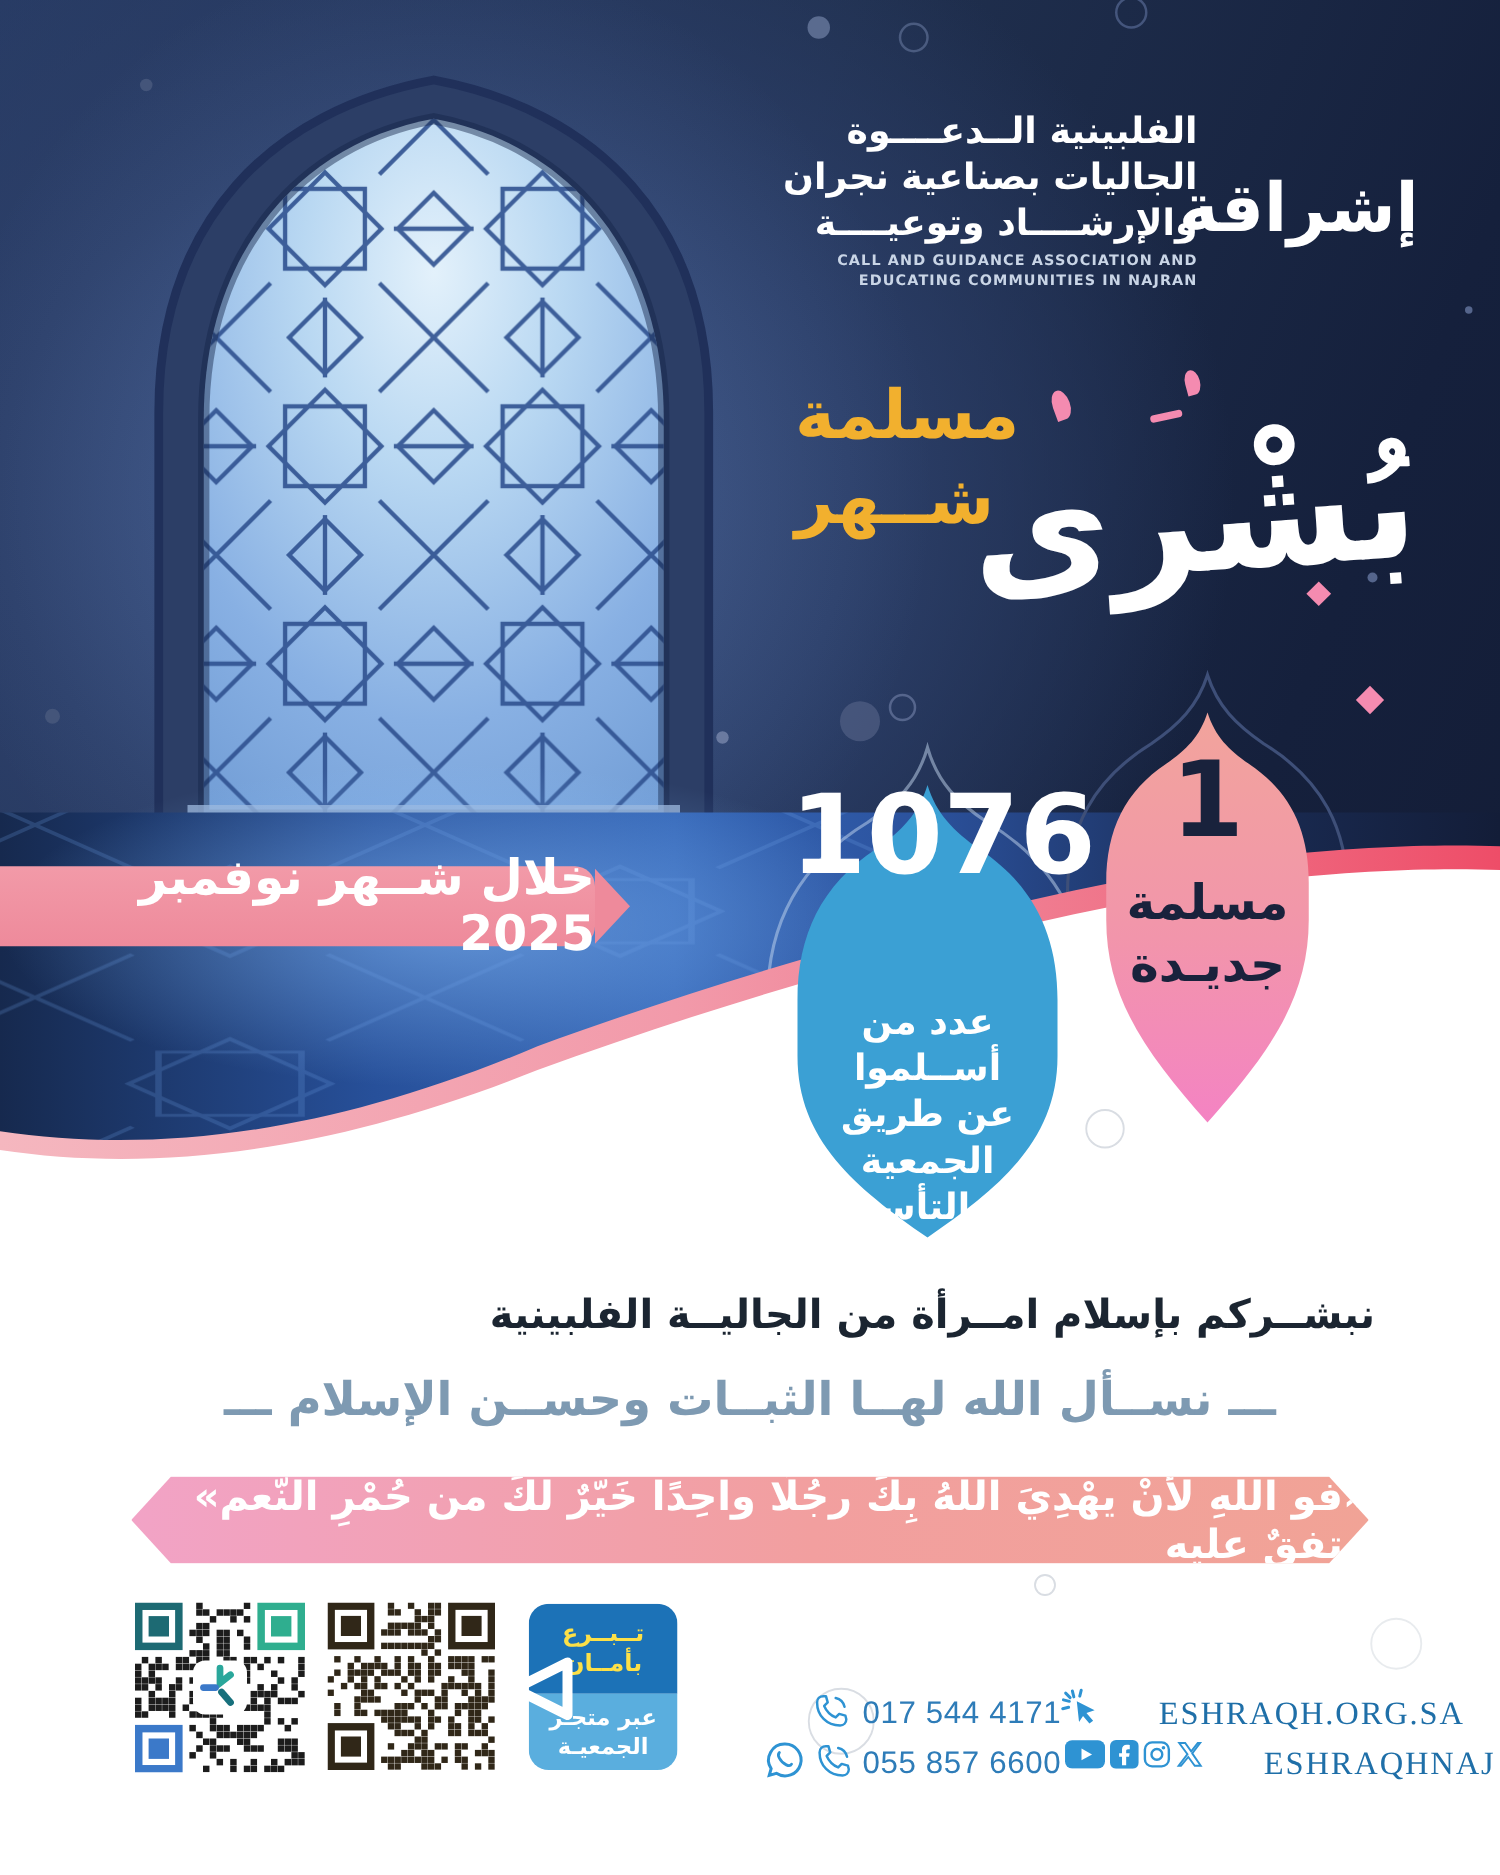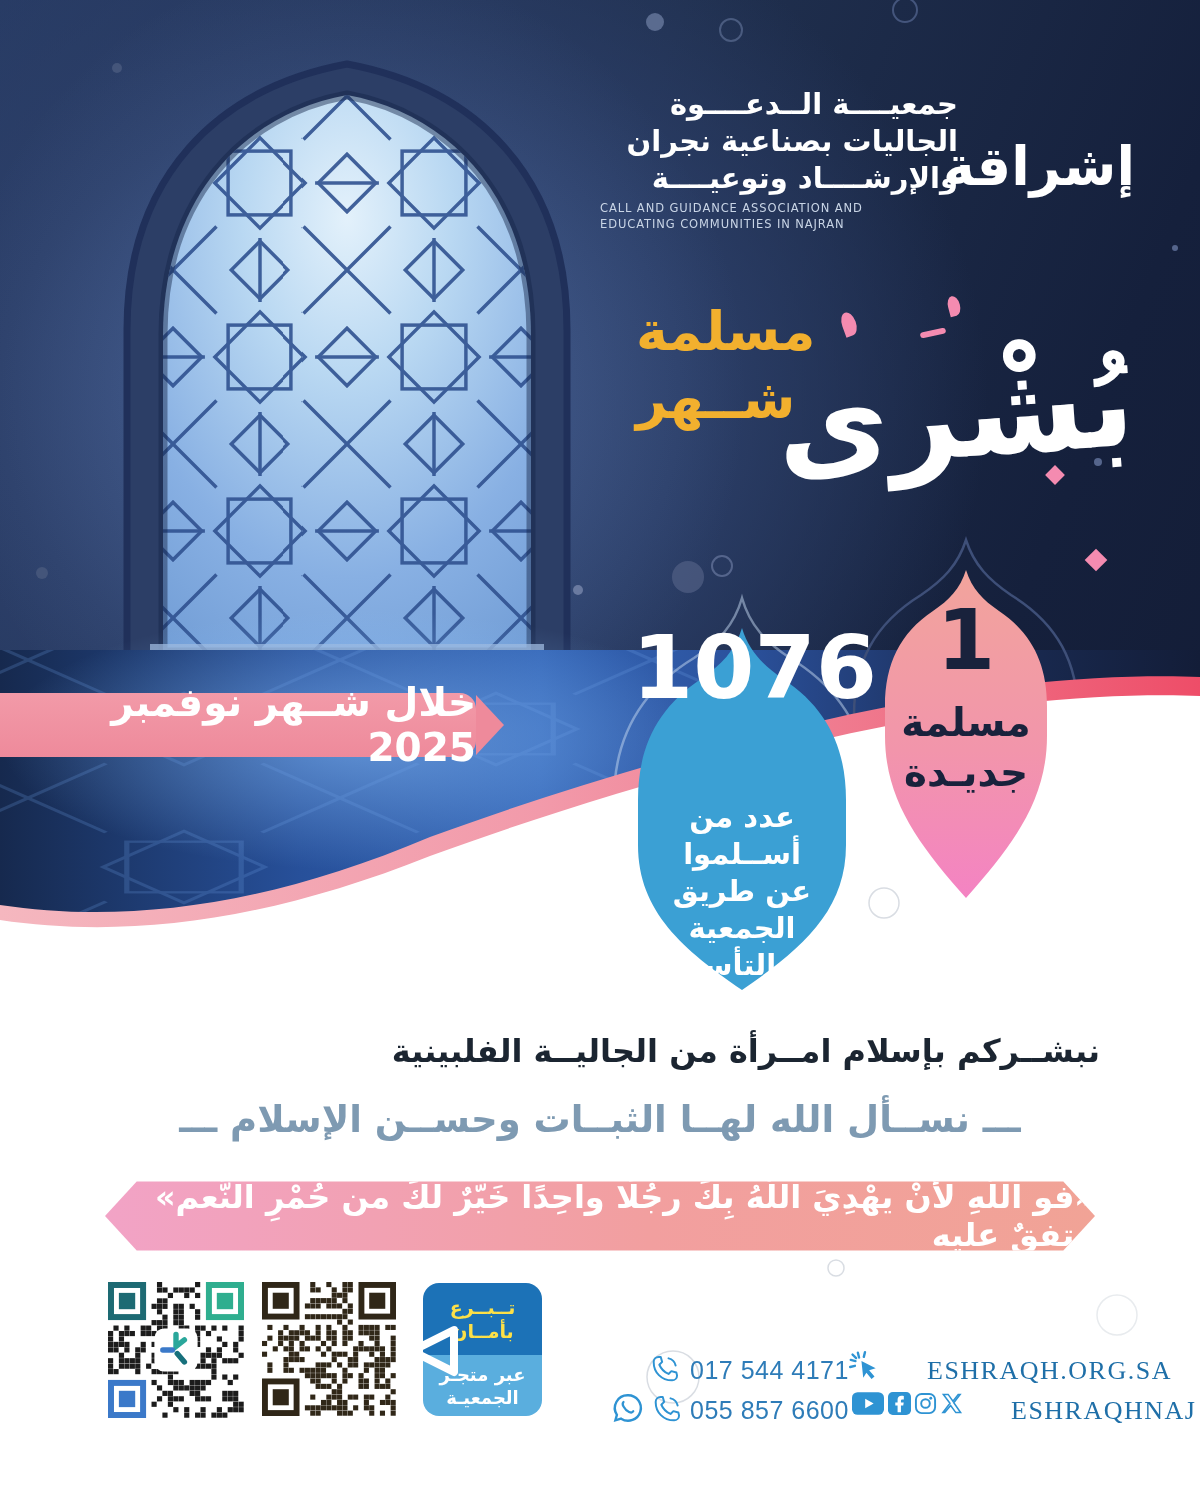--- a/index.html
+++ b/index.html
@@ -7,21 +7,21 @@
     font-family:"DejaVu Sans",sans-serif;
     background:
       radial-gradient(900px 760px at 340px 400px, #3c5284 0%, #2c3f69 38%, rgba(28,40,68,0) 72%),
       linear-gradient(112deg,#273b64 0%,#20304f 38%,#15203c 70%,#121a32 100%);}
   .abs{position:absolute;}
   .scene{position:absolute;left:0;top:0;width:1200px;height:1500px;}
   .rtl{direction:rtl;}
   
   .mark{font-weight:bold;color:#fff;font-size:54px;display:flex;align-items:center;justify-content:center;}
   .org-ar{font-weight:bold;color:#fff;font-size:29px;line-height:37px;text-align:right;}
-  .org-en{color:#c9d5e6;font-size:11.5px;letter-spacing:.9px;line-height:16px;text-align:left;font-weight:400;}
+  .org-en{color:#c9d5e6;font-size:11.5px;letter-spacing:.9px;line-height:16px;text-align:right;font-weight:700;}
   .callig{font-weight:bold;color:#fff;font-size:122px;transform:rotate(-4deg);}
   .sub-yellow{font-weight:bold;font-size:54px;line-height:68px;text-align:left;}
   .accent{position:absolute;background:#f48bb0;}
   .tear{border-radius:50% 50% 50% 0;}
   .diam{transform:rotate(45deg);}
   
   .date-banner{left:0;top:693px;width:476px;height:64px;background:linear-gradient(180deg,#f29aa8,#ee8a9b);
     border-radius:0 16px 16px 0;display:flex;align-items:center;justify-content:center;}
   .date-banner:after{content:"";position:absolute;left:476px;top:2px;border-top:30px solid transparent;
     border-bottom:30px solid transparent;border-left:28px solid #ee8a9b;}
@@ -161,21 +161,21 @@
       <circle cx="1117" cy="1315" r="20" opacity="0.6"></circle>
       <circle cx="320" cy="1195" r="6" opacity="0.6"></circle>
     </g>
 
     <path d="M742,628 C749,651 763,665 783,679 C827,708 846,748 846,800 L846,845 C846,912 800,950 742,990 C684,950 638,912 638,845 L638,800 C638,748 657,708 701,679 C721,665 735,651 742,628 Z" fill="#3ba0d4"></path>
     <path d="M966,570 C972,589 983,600 999,611 C1032,633 1047,664 1047,706 L1047,736 C1047,800 1013,845 966,898 C919,845 885,800 885,736 L885,706 C885,664 900,633 933,611 C949,600 960,589 966,570 Z" fill="url(#pinkDomeG)"></path>
   </svg>
 
   <div class="abs mark" style="left:968px;top:84px;width:142px;height:164px;">إشراقة</div>
   <div class="abs org-ar rtl" style="left:600px;top:86px;width:358px;">
-    <div>جمعيــــة الــدعــــوة</div>
+    <div>الفلبينية الــدعــــوة</div>
     <div>الجاليات بصناعية نجران</div>
     <div>والإرشــــاد وتوعيــــة</div>
   </div>
   <div class="abs org-en" style="left:600px;top:200px;width:358px;">
     <div>CALL AND GUIDANCE ASSOCIATION AND</div>
     <div>EDUCATING COMMUNITIES IN NAJRAN</div>
   </div>
 
   <div class="abs callig" style="left:800px;top:300px;width:310px;height:230px;display:flex;align-items:center;justify-content:center;">بُشْرى</div>
 

